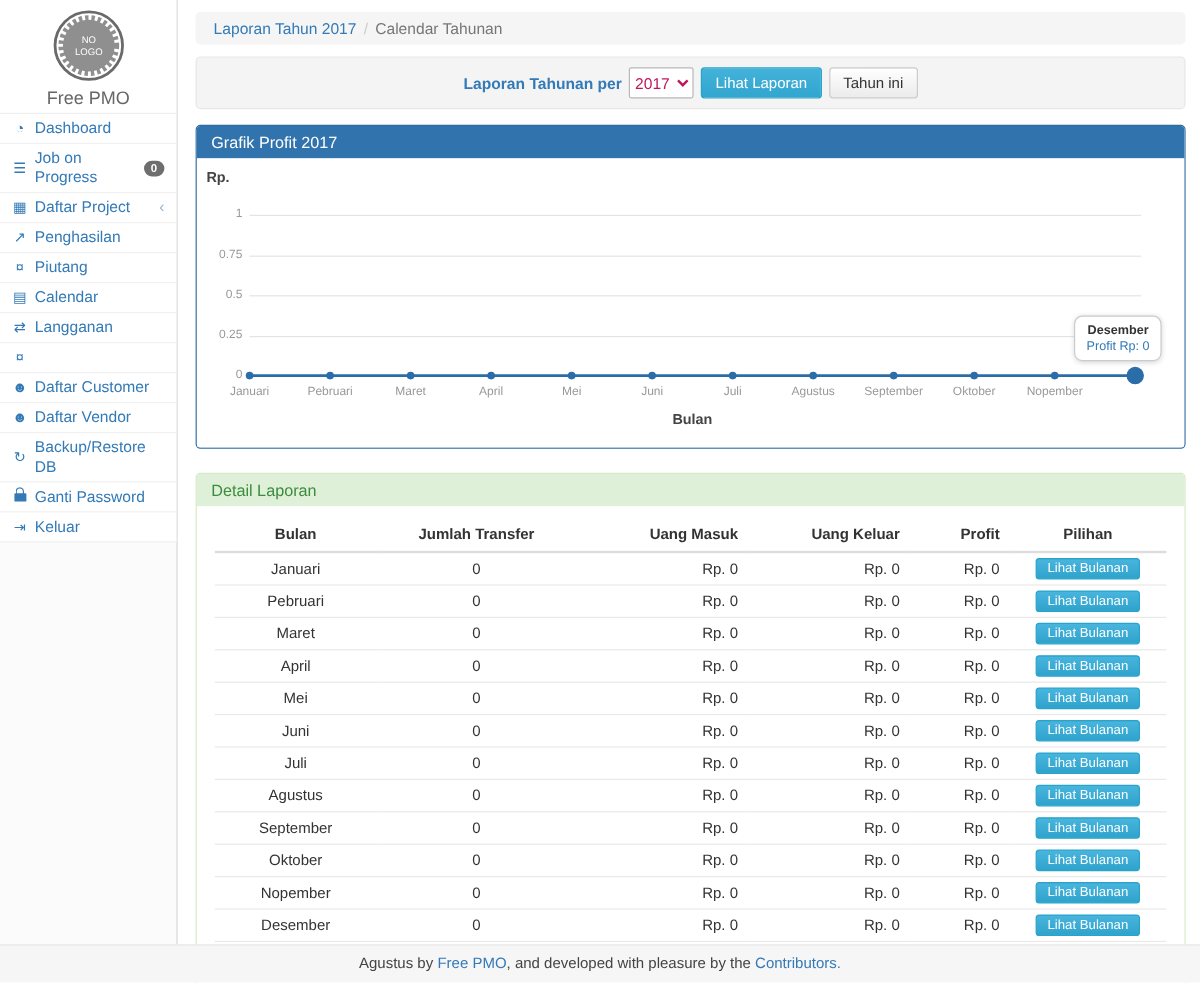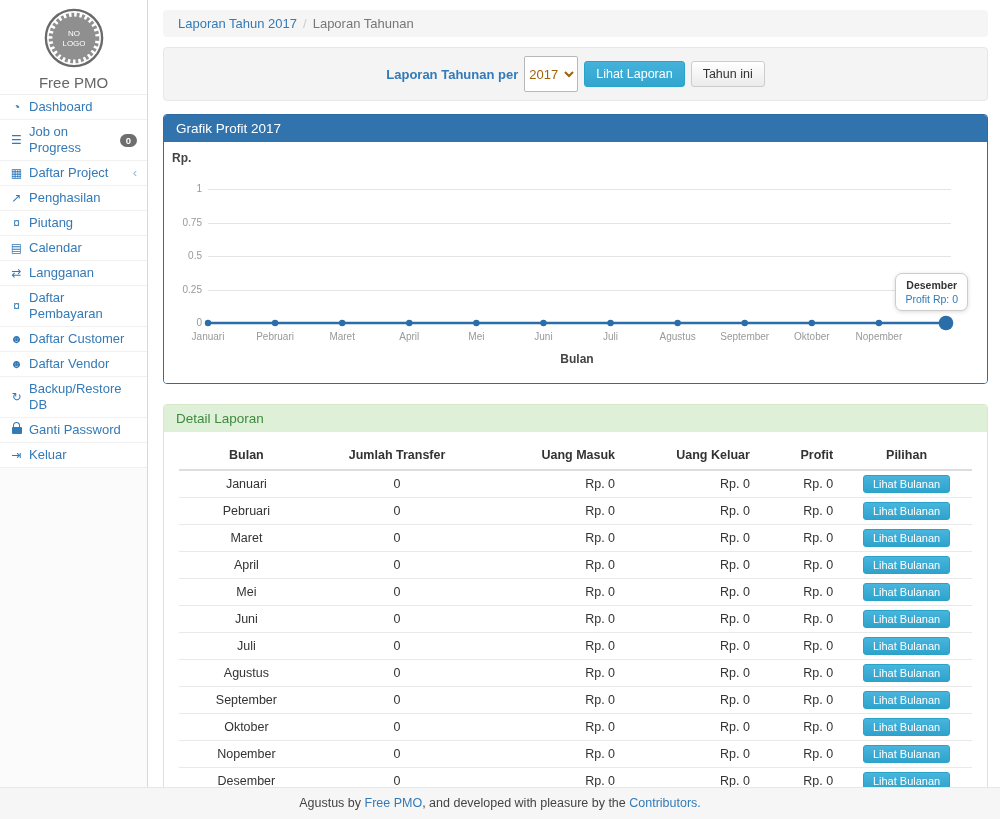--- a/index.html
+++ b/index.html
@@ -23,21 +23,21 @@
 
   
   .main { margin-left:148px; padding:0 12px 0 15px; }
 
   .breadcrumb { margin-top:10px; background:#f5f5f5; border-radius:4px; padding:6px 15px; font-size:13px; color:#777; }
   .breadcrumb a { color:#337ab7; text-decoration:none; }
   .breadcrumb .sep { color:#ccc; padding:0 6px; }
 
   .well { margin-top:10px; background:#f4f4f4; border:1px solid #e7e7e7; border-radius:4px; padding:8px 15px; display:flex; align-items:center;justify-content:center; }
   .well-label { color:#337ab7; font-weight:bold; margin-right:6px; }
-  .year-select { height:36px; width:54px; font-size:13px; color:#a16207; border:1px solid #b8b8b8; border-radius:2px; background:#fff; padding:0 0; }
+  .year-select { height:26px; width:54px; font-size:13px; color:#be185d; border:1px solid #b8b8b8; border-radius:2px; background:#fff; padding:0 0; }
   .btn { display:inline-block; border-radius:3px; font-size:12.5px; padding:4px 11px; line-height:16px; cursor:pointer; border:1px solid transparent; }
   .btn-info { background:linear-gradient(#44b2da,#31a6cf); border-color:#28a4c9; color:#fff; margin-left:6px; }
   .btn-default { background:linear-gradient(#fff,#ebebeb); border-color:#ccc; color:#333; margin-left:6px; }
 
   
   .panel { border-radius:4px; overflow:hidden; }
   .panel-primary { margin-top:13px; border:1px solid #2e6da4; }
   .panel-primary > .panel-heading { background:#3173ad; color:#fff; padding:5px 12px; font-size:13.5px; line-height:17px; }
   .chart-body { position:relative; height:241px; background:#fff; }
   .axis-title { position:absolute; font-weight:bold; font-size:12px; color:#444; }
@@ -131,21 +131,20 @@
         </li>
         <li>
           <a class="nav-item" href="#">
             <span class="nav-icon">⇄</span>
             <span>Langganan</span>
           </a>
         </li>
         <li>
           <a class="nav-item" href="#">
             <span class="nav-icon">¤</span>
-            <span>Daftar Pembayaran</span>
           </a>
         </li>
         <li>
           <a class="nav-item" href="#">
             <span class="nav-icon">☻</span>
             <span>Daftar Customer</span>
           </a>
         </li>
         <li>
           <a class="nav-item" href="#">
@@ -170,21 +169,21 @@
             <span class="nav-icon">⇥</span>
             <span>Keluar</span>
           </a>
         </li>
       </ul>
   </aside>
 
   <div class="main">
 
     <div class="breadcrumb">
-      <a href="#">Laporan Tahun 2017</a><span class="sep">/</span><span>Laporan Tahunan</span>
+      <a href="#">Laporan Tahun 2017</a><span class="sep">/</span><span>Calendar Tahunan</span>
     </div>
 
     <div class="well">
       <span class="well-label">Laporan Tahunan per</span>
       <select class="year-select">
         <option>2017</option>
       </select>
       <button class="btn btn-info">Lihat Laporan</button>
       <button class="btn btn-default">Tahun ini</button>
     </div>

